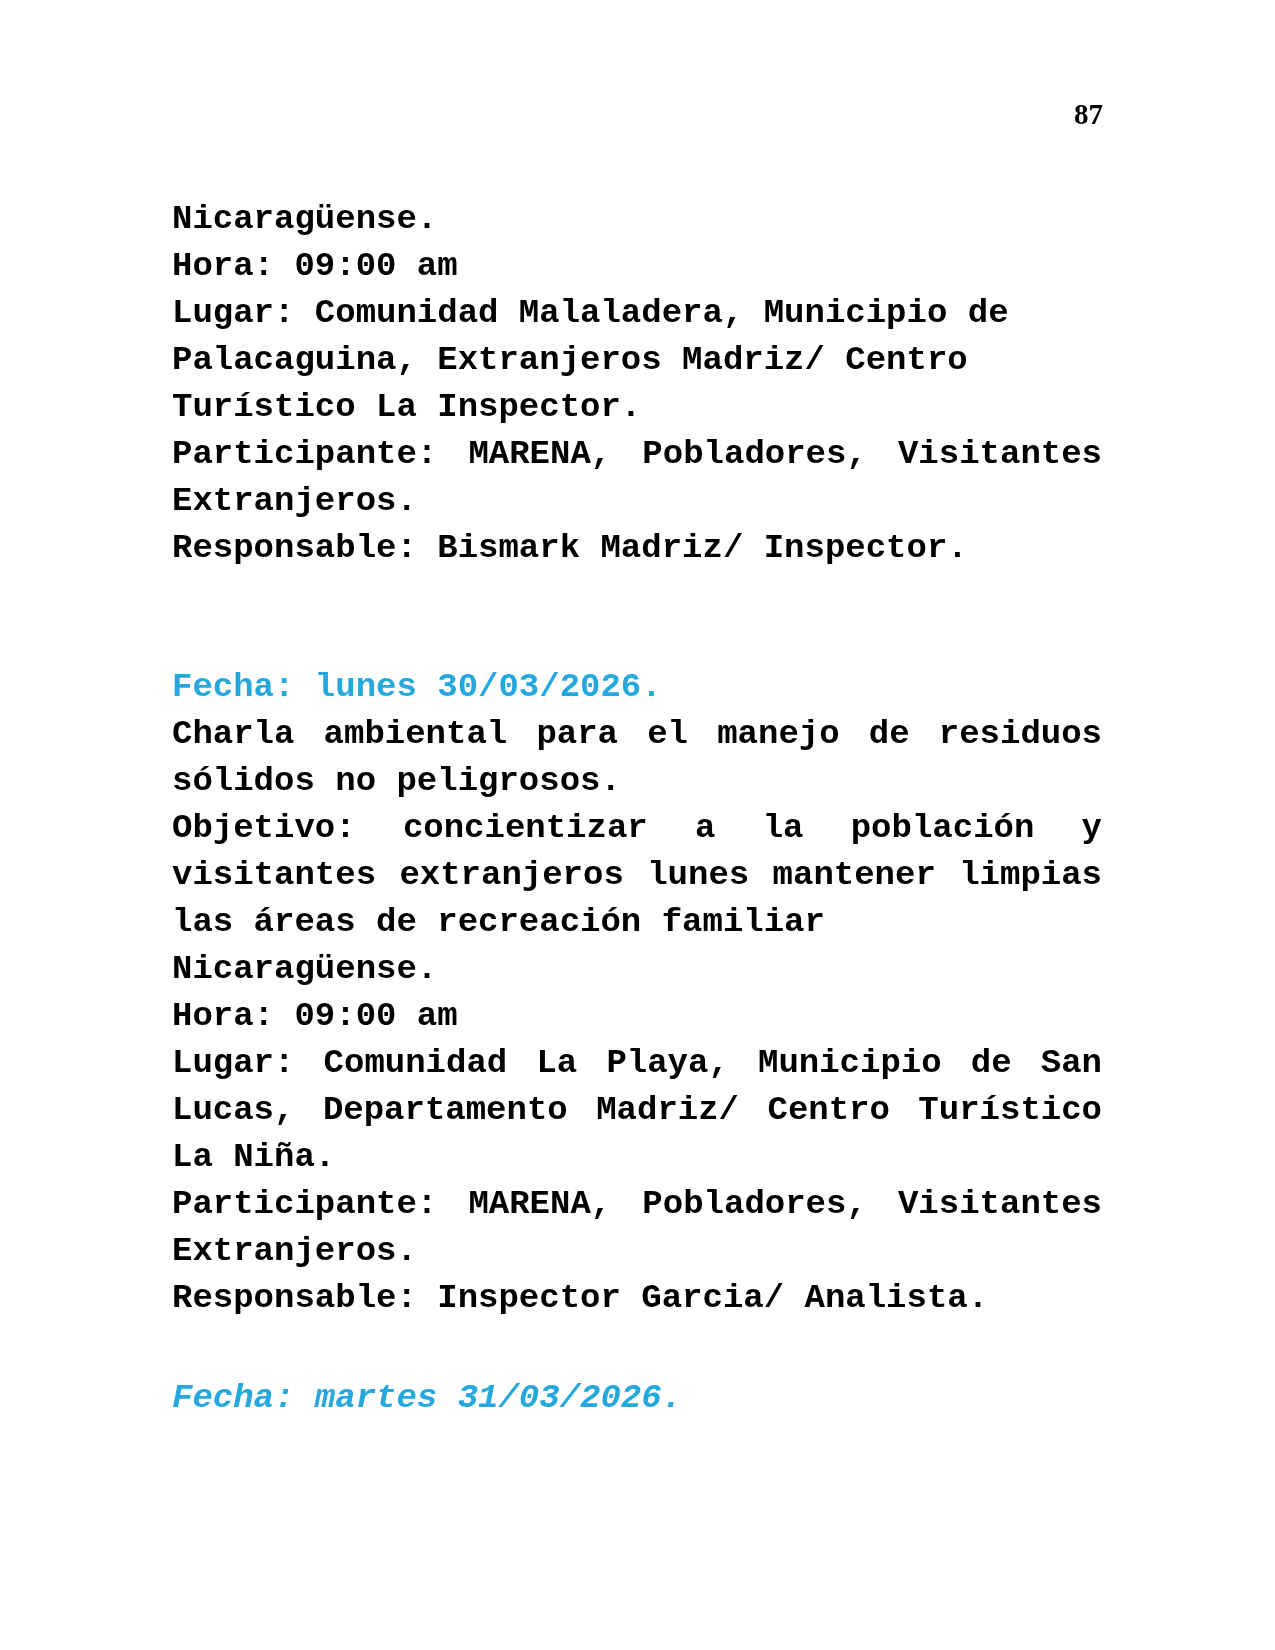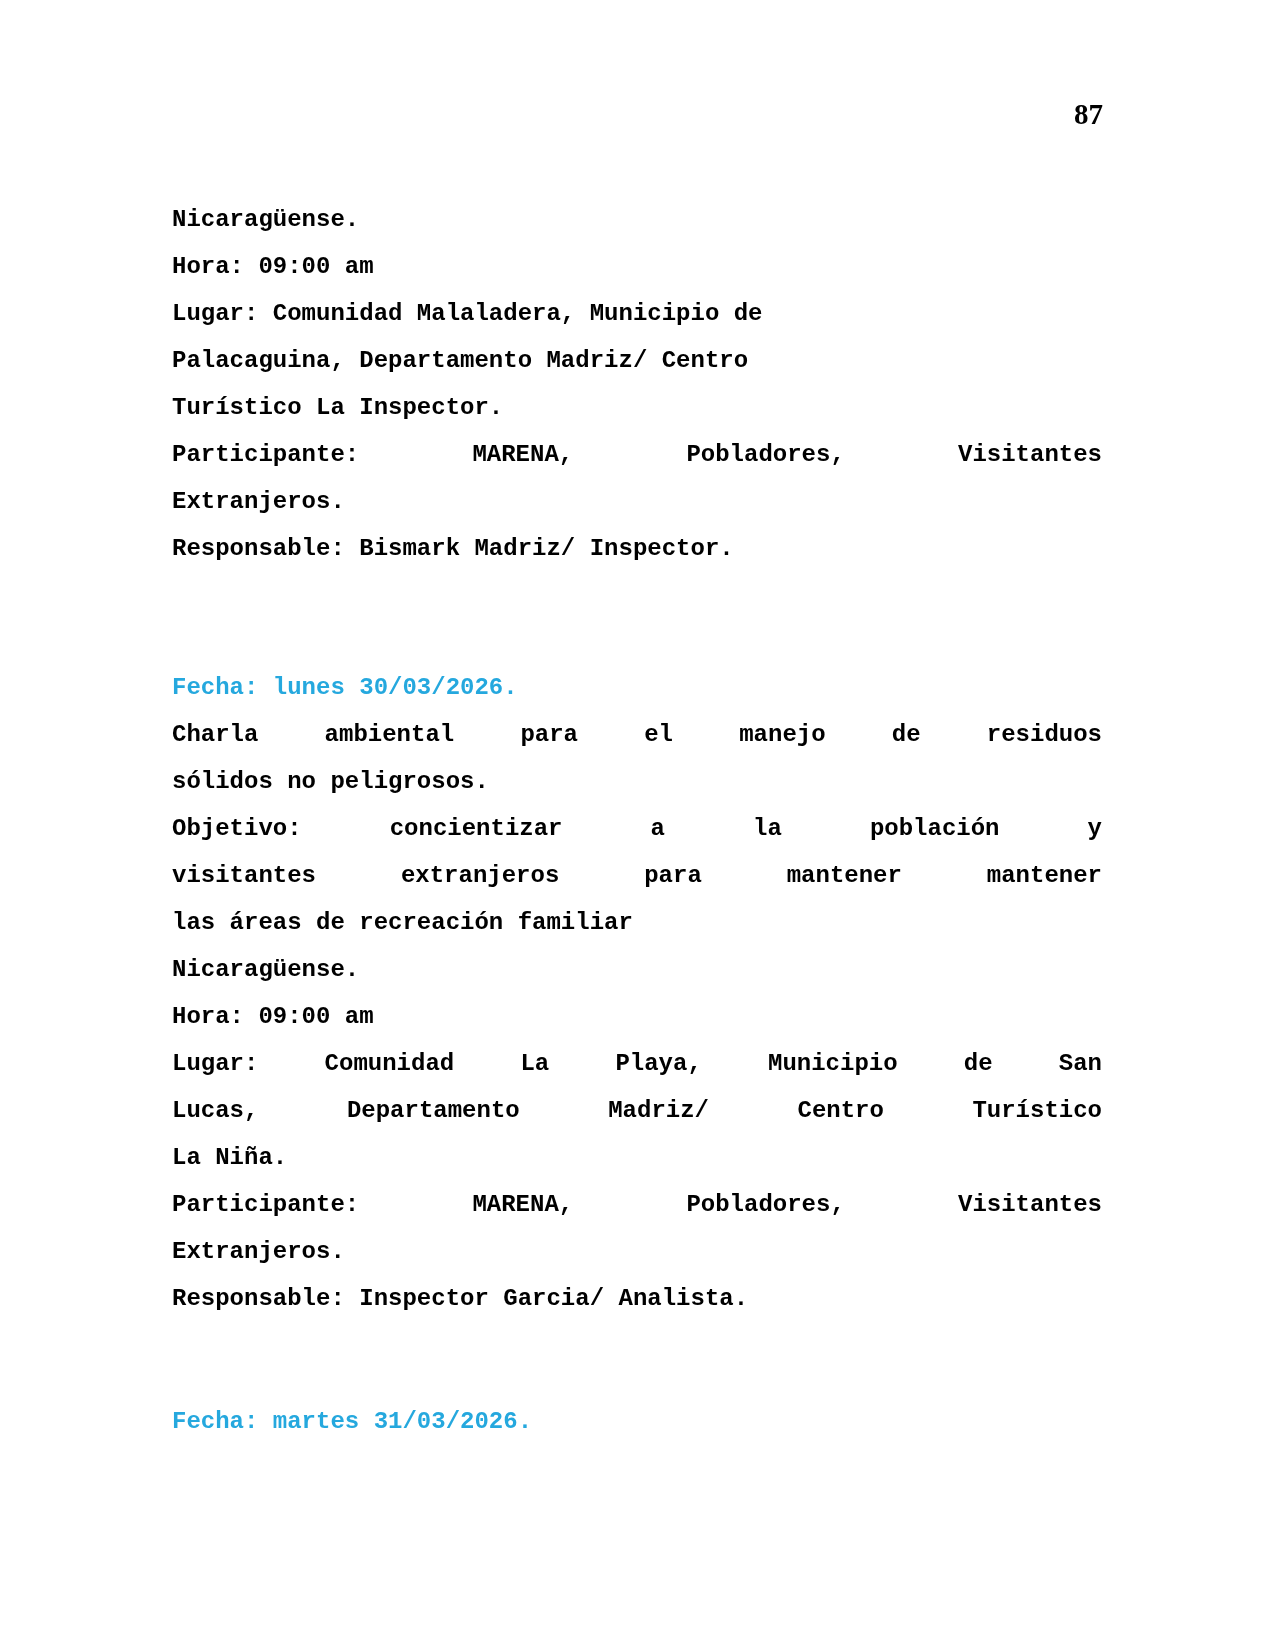--- a/index.html
+++ b/index.html
@@ -24,66 +24,67 @@
     font-size: 29px;
     color: #000000;
     line-height: 1;
   }
   .content {
     position: absolute;
     left: 172px;
     top: 196px;
     width: 930px;
     font-weight: bold;
-    font-size: 24px;
+    font-size: 34px;
     line-height: 47px;
     color: #000000;
     white-space: nowrap;
   }
   .line {
     height: 47px;
     text-align: left;
   }
   .line.justify {
     white-space: normal;
     text-align: justify;
     text-align-last: justify;
   }
   .line.accent {
     color: var(--accent, #25a8de);
   }
   .line.gap-large {
     margin-top: 92px;
   }
   .line.gap-small {
-    margin-top: 76px;
+    margin-top: 53px;
+    font-style: italic;
   }
 </style>
 </head>
 <body>
 
 <div class="page">
 
   <div class="page-number">87</div>
 
   <div class="content">
     <div class="line">Nicaragüense.</div>
     <div class="line">Hora: 09:00 am</div>
     <div class="line">Lugar: Comunidad Malaladera, Municipio de</div>
-    <div class="line">Palacaguina, Departamento Madriz/ Centro</div>
+    <div class="line">Palacaguina, Extranjeros Madriz/ Centro</div>
     <div class="line">Turístico La Inspector.</div>
     <div class="line justify">Participante: MARENA, Pobladores, Visitantes</div>
     <div class="line">Extranjeros.</div>
     <div class="line">Responsable: Bismark Madriz/ Inspector.</div>
 
     <div class="line accent gap-large">Fecha: lunes 30/03/2026.</div>
     <div class="line justify">Charla ambiental para el manejo de residuos</div>
     <div class="line">sólidos no peligrosos.</div>
     <div class="line justify">Objetivo: concientizar a la población y</div>
-    <div class="line justify">visitantes extranjeros para mantener mantener</div>
+    <div class="line justify">visitantes extranjeros lunes mantener limpias</div>
     <div class="line">las áreas de recreación familiar</div>
     <div class="line">Nicaragüense.</div>
     <div class="line">Hora: 09:00 am</div>
     <div class="line justify">Lugar: Comunidad La Playa, Municipio de San</div>
     <div class="line justify">Lucas, Departamento Madriz/ Centro Turístico</div>
     <div class="line">La Niña.</div>
     <div class="line justify">Participante: MARENA, Pobladores, Visitantes</div>
     <div class="line">Extranjeros.</div>
     <div class="line">Responsable: Inspector Garcia/ Analista.</div>
 

